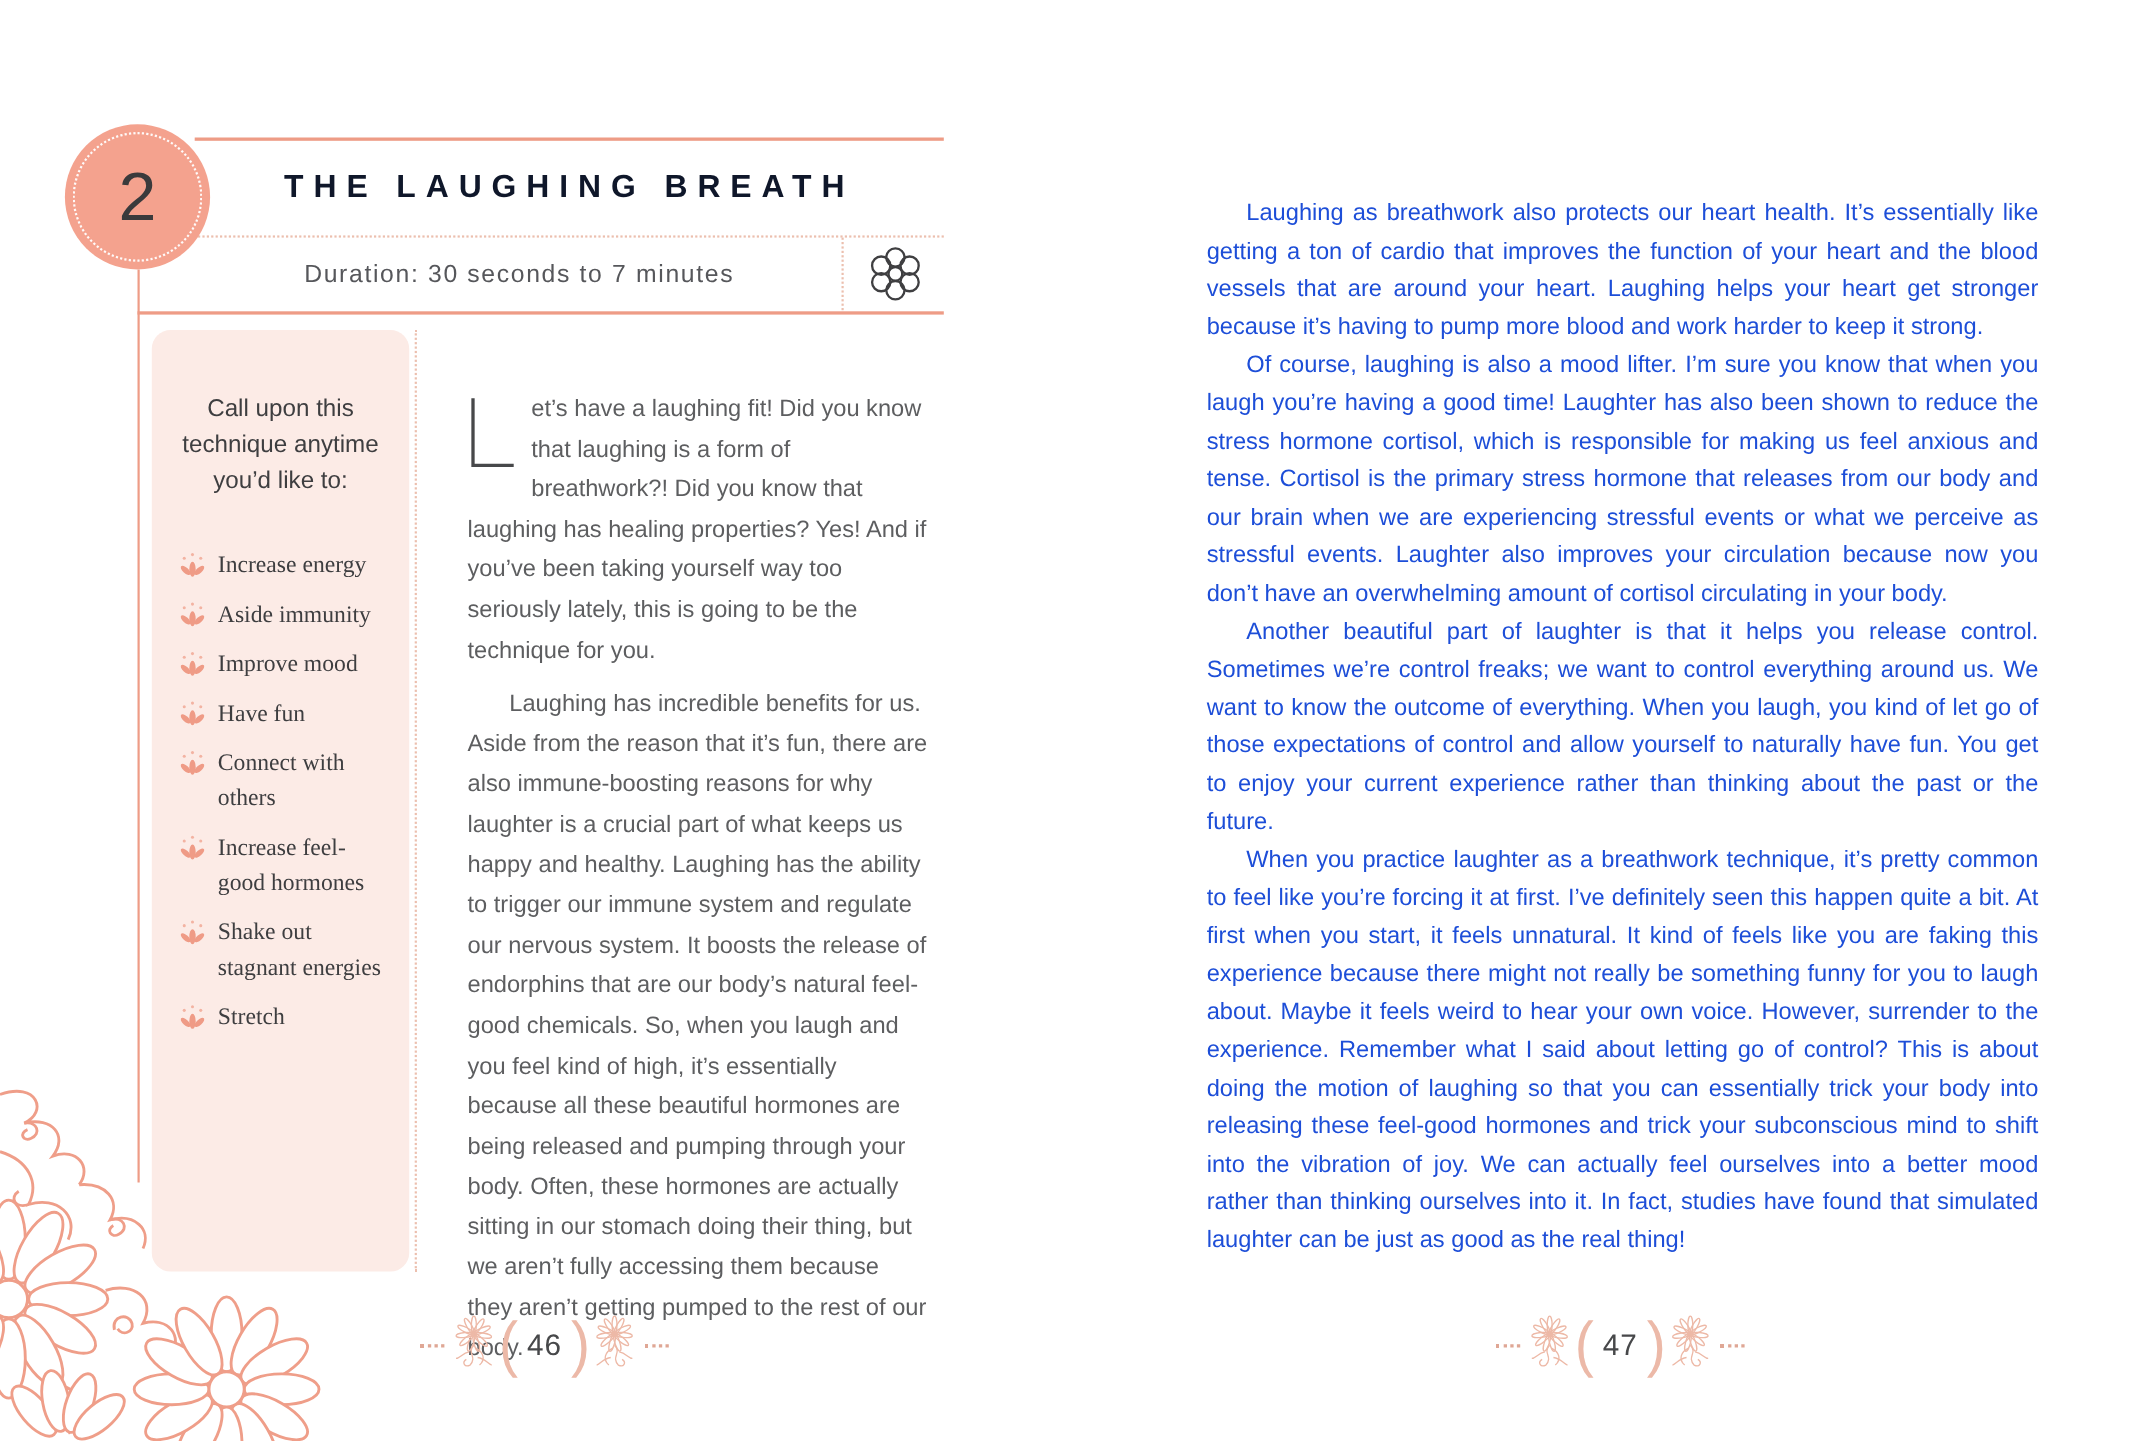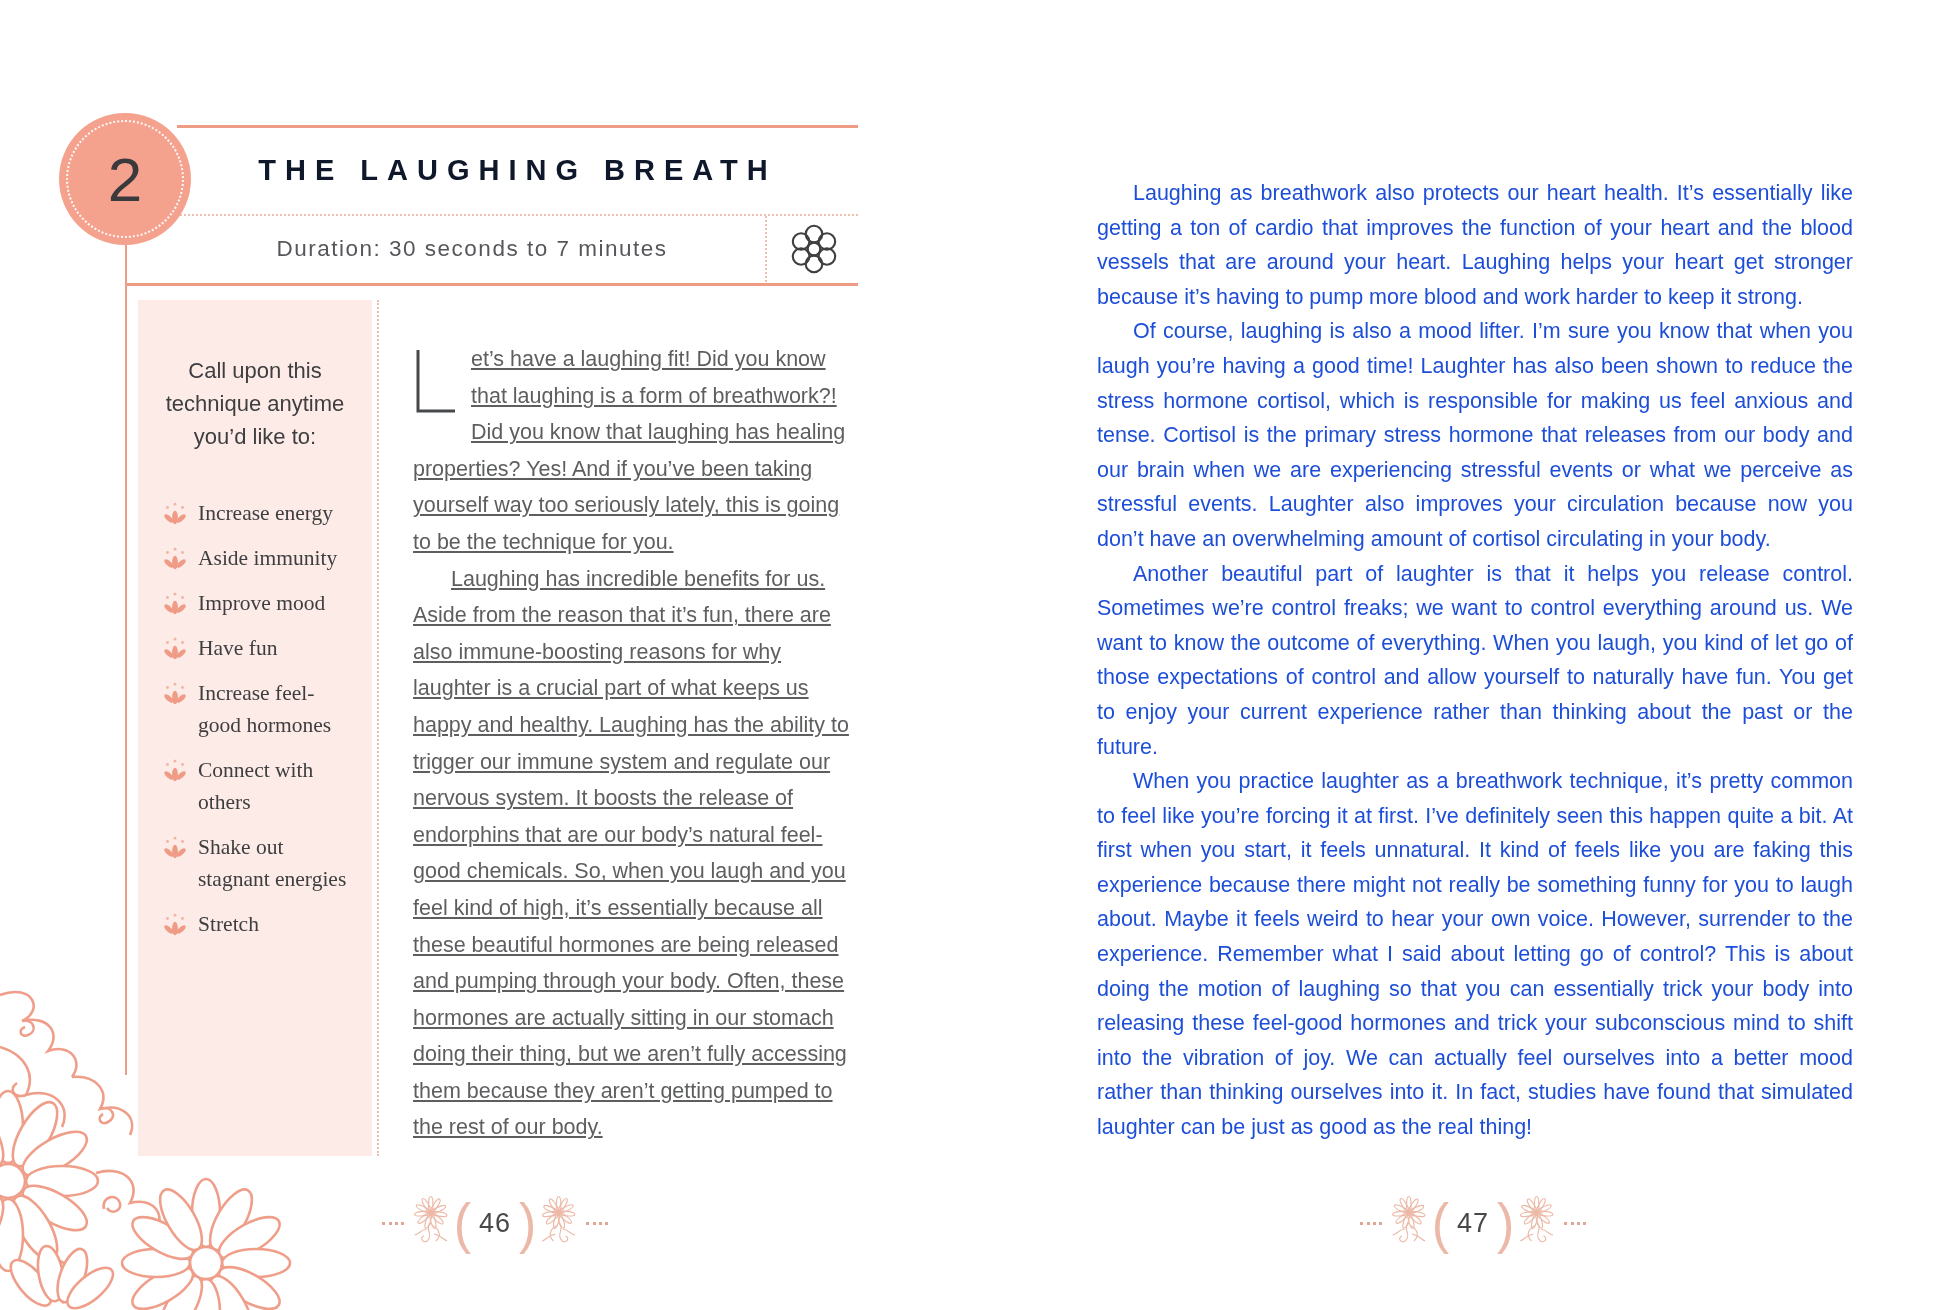--- a/index.html
+++ b/index.html
@@ -34,36 +34,36 @@
     display:flex;align-items:center;justify-content:center;
     font-size:22.5px;letter-spacing:1.5px;color:#56575b;
   }
   .flower-box{
     position:absolute;left:765px;top:216px;width:93px;height:66px;
     border-left:2px dotted #ecbfae;display:flex;align-items:center;justify-content:center;
   }
   
   .sidebar{
     position:absolute;left:138px;top:300px;width:234px;height:856px;background:#fcebe6;
-    box-sizing:border-box;padding:54px 16px 0 16px;color:#3e3e40;
+    box-sizing:border-box;padding:54px 16px 0 16px;color:#3e3e40;border-radius:17px;
   }
   .sidebar-heading{
     text-align:center;font-size:22px;line-height:33px;margin:0 auto;width:190px;
   }
   .sidebar-list{margin-top:44px;padding-left:10px;}
   .sidebar-item{display:flex;align-items:flex-start;margin-bottom:13px;}
   .sidebar-item .sprig{flex:0 0 22px;margin-top:4px;margin-right:12px;}
   .sidebar-item .lbl{font-size:21.5px;line-height:32px;font-family:Liberation Serif, serif;}
   .sidebar-sep{position:absolute;left:377px;top:300px;height:856px;border-left:2px dotted #ecbfae;}
   
   .body-left{
     position:absolute;left:413px;top:341px;width:442px;
     font-size:21.5px;line-height:36.6px;color:#5d5e60;
   }
-  .body-left p{margin:0;text-decoration:underline;}
+  .body-left p{margin:12px;}
   .body-left p.indent{text-indent:38px;}
   .dropcap{float:left;width:46px;height:68px;margin:7px 12px 0 0;}
   
   .body-right{
     position:absolute;left:1097px;top:176px;width:756px;
     font-size:21.5px;line-height:34.6px;color:#1d4ed8;text-align:justify;
   }
   .body-right p{margin:0;text-indent:36px;}
   
   .folio{
@@ -181,27 +181,27 @@
       <div class="sidebar-item">
         <svg class="sprig" width="22" height="26">
             <use href="#sym-sprig"></use>
           </svg>
         <span class="lbl">Have fun</span>
       </div>
       <div class="sidebar-item">
         <svg class="sprig" width="22" height="26">
             <use href="#sym-sprig"></use>
           </svg>
+        <span class="lbl" style="width:120px">Connect with others</span>
+      </div>
+      <div class="sidebar-item">
+        <svg class="sprig" width="22" height="26">
+            <use href="#sym-sprig"></use>
+          </svg>
         <span class="lbl" style="width:152px">Increase feel-good hormones</span>
-      </div>
-      <div class="sidebar-item">
-        <svg class="sprig" width="22" height="26">
-            <use href="#sym-sprig"></use>
-          </svg>
-        <span class="lbl" style="width:120px">Connect with others</span>
       </div>
       <div class="sidebar-item">
         <svg class="sprig" width="22" height="26">
             <use href="#sym-sprig"></use>
           </svg>
         <span class="lbl" style="width:160px">Shake out stagnant energies</span>
       </div>
       <div class="sidebar-item">
         <svg class="sprig" width="22" height="26">
             <use href="#sym-sprig"></use>

